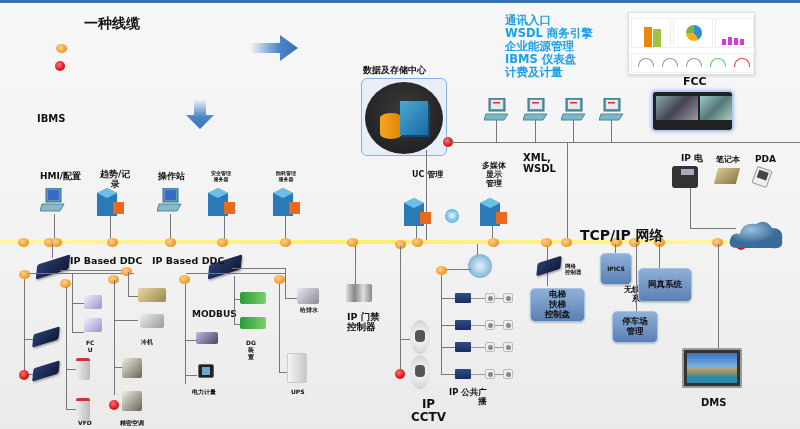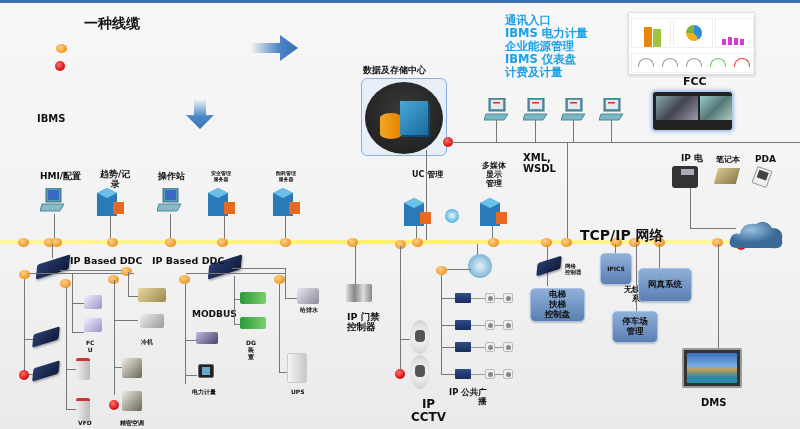--- a/index.html
+++ b/index.html
@@ -55,21 +55,21 @@
         <stop offset="0" stop-color="#4a86c8" stop-opacity="0"></stop>
         <stop offset=".6" stop-color="#4a86c8"></stop>
         <stop offset="1" stop-color="#3a70b0"></stop>
       </linearGradient>
     </defs>
   <polygon points="8,0 20,0 20,16 28,16 14,30 0,16 8,16" fill="url(#ad)"></polygon>
 </svg>
 
 <div class="blue-list">
   <div>通讯入口</div>
-  <div>IBMS 电力计量</div>
+  <div>WSDL 商务引擎</div>
   <div>企业能源管理</div>
   <div>IBMS 仪表盘</div>
   <div>计费及计量</div>
 </div>
 
 <div class="abs" style="left:628px;top:12px;width:127px;height:63px;background:#fff;border:1px solid #ddd;box-shadow:0 1px 3px rgba(0,0,0,.15)">
   <div class="abs" style="left:2px;top:5px;width:40px;height:30px;border:1px solid #eee">
     <div class="abs" style="left:12px;top:8px;width:8px;height:20px;background:#e8870a"></div>
     <div class="abs" style="left:21px;top:10px;width:8px;height:18px;background:#9cc43c"></div>
   </div>

